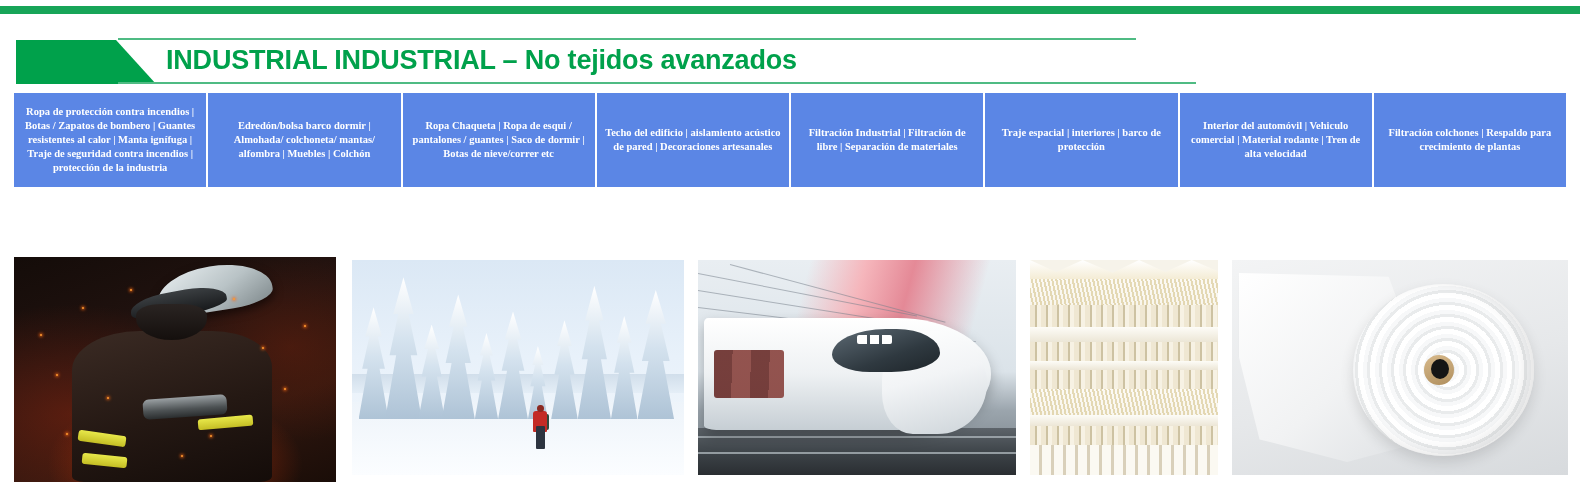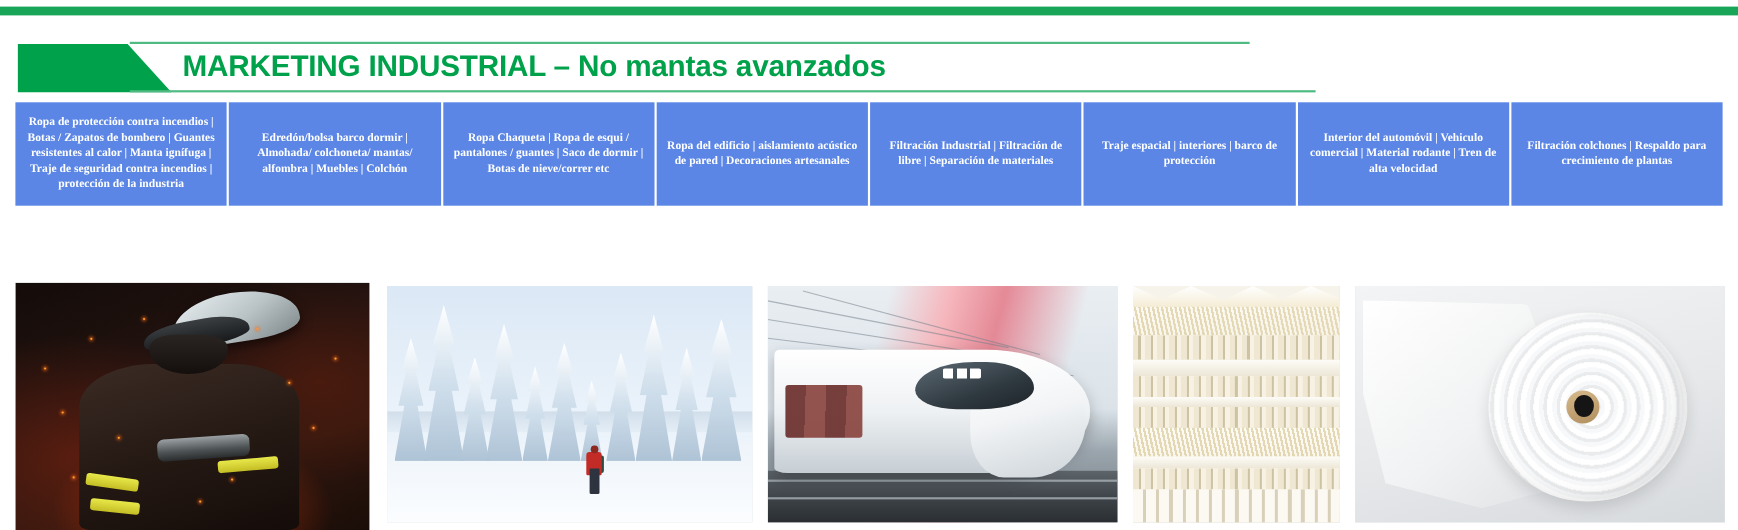--- a/index.html
+++ b/index.html
@@ -353,30 +353,30 @@
 <body>
 
 <div id="top-bar"></div>
 
 <div id="title-block">
   <svg id="green-flag" viewBox="0 0 140 44" preserveAspectRatio="none">
     <polygon points="0,0 100,0 140,44 0,44" fill="#00a14b"></polygon>
   </svg>
   <div id="title-rule-top"></div>
   <div id="title-rule-bottom"></div>
-  <div id="page-title">MARKETING INDUSTRIAL – No mantas avanzados</div>
+  <div id="page-title">INDUSTRIAL INDUSTRIAL – No tejidos avanzados</div>
 </div>
 
 <table id="matrix">
   <tbody>
     <tr class="body-row">
       <td>Ropa de protección contra incendios | Botas / Zapatos de bombero | Guantes resistentes al calor | Manta ignífuga | Traje de seguridad contra incendios | protección de la industria</td>
       <td>Edredón/bolsa barco dormir | Almohada/ colchoneta/ mantas/ alfombra | Muebles | Colchón</td>
       <td>Ropa Chaqueta | Ropa de esqui / pantalones / guantes | Saco de dormir | Botas de nieve/correr etc</td>
-      <td>Ropa del edificio | aislamiento acústico de pared | Decoraciones artesanales</td>
+      <td>Techo del edificio | aislamiento acústico de pared | Decoraciones artesanales</td>
       <td>Filtración Industrial | Filtración de libre | Separación de materiales</td>
       <td>Traje espacial | interiores | barco de protección</td>
       <td>Interior del automóvil | Vehiculo comercial | Material rodante | Tren de alta velocidad</td>
       <td>Filtración colchones | Respaldo para crecimiento de plantas</td>
     </tr>
   </tbody>
 </table>
 
 <div id="photo-strip">
 

